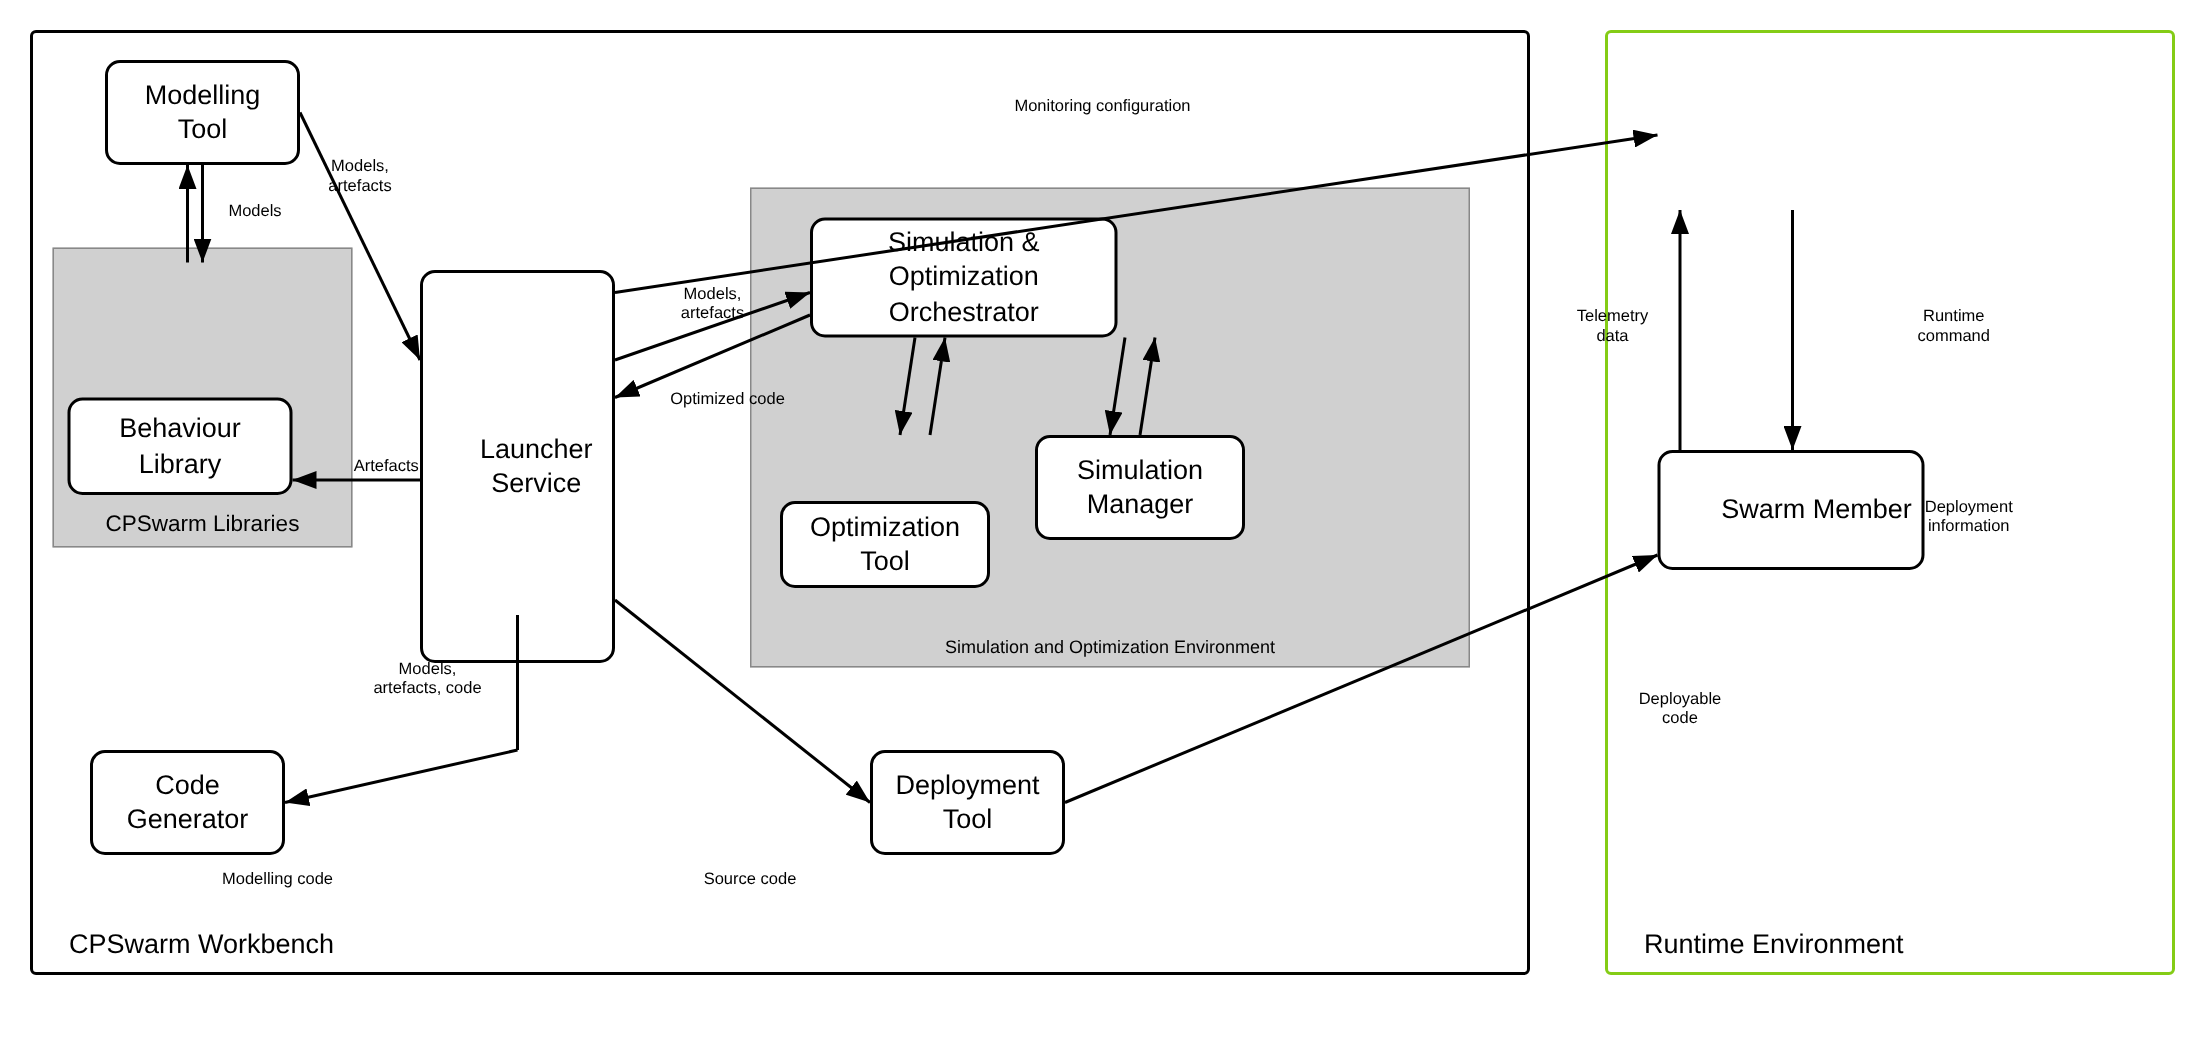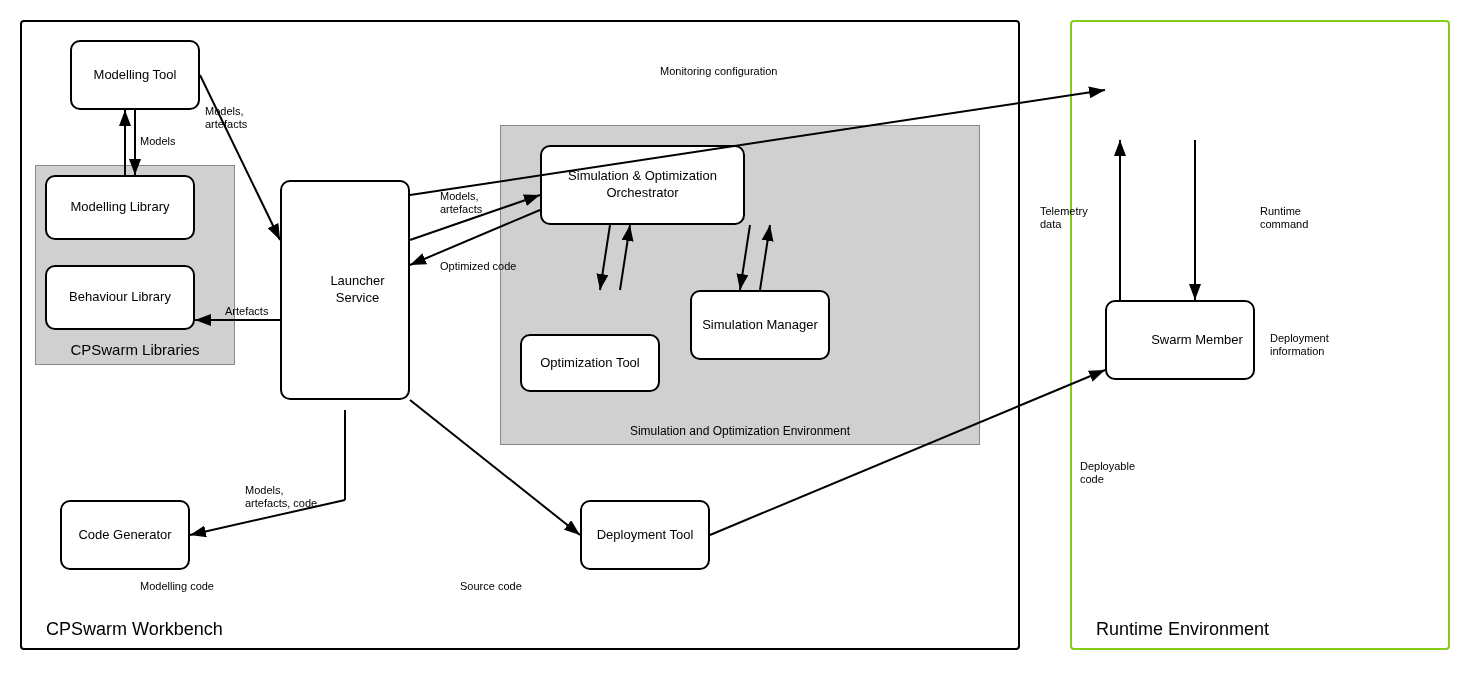--- a/index.html
+++ b/index.html
@@ -50,21 +50,21 @@
     
     .component-box {
       position: absolute;
       border: 2px solid #000;
       border-radius: 10px;
       background: #fff;
       display: flex;
       align-items: center;
       justify-content: center;
       text-align: center;
-      font-size: 13px;
+      font-size: 18px;
       line-height: 1.3;
       padding: 6px;
     }
 
     
     .libraries-box {
       position: absolute;
       top: 155px; left: 25px;
       width: 200px;
       height: 200px;
@@ -104,21 +104,21 @@
       top: 0; left: 0;
       width: 100%;
       height: 100%;
       pointer-events: none;
       overflow: visible;
     }
 
     .arrow-label {
       position: absolute;
       font-size: 11px;
-      text-align: left;
+      text-align: center;
       color: #000;
       line-height: 1.2;
     }
   </style>
 </head>
 <body>
 
 <div class="diagram-container">
 
   <div class="workbench-box">
@@ -134,29 +134,26 @@
   </div>
 
   <div class="sim-env-box">
     <span class="sim-env-label">Simulation and Optimization Environment</span>
   </div>
 
   <div class="component-box" style="top:30px; left:60px; width:130px; height:70px;">
     <span>Modelling Tool</span>
   </div>
 
-  <div class="component-box" style="top:165px; left:35px; width:150px; height:65px;">
-    <span>Modelling Library</span>
-  </div>
 
   <div class="component-box" style="top:255px; left:35px; width:150px; height:65px;">
     <span>Behaviour Library</span>
   </div>
 
-  <div class="component-box" style="top:170px; left:270px; width:130px; height:220px;padding-left:31px;">
+  <div class="component-box" style="top:170px; left:270px; width:130px; height:262px;padding-left:31px;">
     <span>Launcher Service</span>
   </div>
 
   <div class="component-box" style="top:135px; left:530px; width:205px; height:80px;">
     <span>Simulation &amp; Optimization Orchestrator</span>
   </div>
 
   <div class="component-box" style="top:280px; left:510px; width:140px; height:58px;margin-top:44px;">
     <span>Optimization Tool</span>
   </div>
@@ -167,21 +164,21 @@
 
   <div class="component-box" style="top:490px; left:50px; width:130px; height:70px;">
     <span>Code Generator</span>
   </div>
 
   <div class="component-box" style="top:490px; left:570px; width:130px; height:70px;">
     <span>Deployment Tool</span>
   </div>
 
 
-  <div class="component-box" style="top:290px; left:1095px; width:150px; height:80px;padding-left:40px;">
+  <div class="component-box" style="top:290px; left:1095px; width:178px; height:80px;padding-left:40px;">
     <span>Swarm Member</span>
   </div>
 
   <svg class="arrows" xmlns="http://www.w3.org/2000/svg">
     <defs>
       <marker id="arrowhead" markerWidth="8" markerHeight="6" refX="8" refY="3" orient="auto">
         <polygon points="0 0, 8 3, 0 6" fill="#000"></polygon>
       </marker>
       <marker id="arrowhead-start" markerWidth="8" markerHeight="6" refX="0" refY="3" orient="auto-start-reverse">
         <polygon points="0 0, 8 3, 0 6" fill="#000"></polygon>
@@ -226,21 +223,21 @@
   <div class="arrow-label" style="top:95px; left:195px; width:70px;">Models,
 artefacts</div>
 
   <div class="arrow-label" style="top:180px; left:430px; width:70px;">Models,
 artefacts</div>
 
   <div class="arrow-label" style="top:295px; left:215px; width:65px;">Artefacts</div>
 
   <div class="arrow-label" style="top:250px; left:430px; width:90px;">Optimized code</div>
 
-  <div class="arrow-label" style="top:430px; left:235px; width:80px;margin-top:44px;">Models,
+  <div class="arrow-label" style="top:430px; left:235px; width:80px;">Models,
 artefacts,
 code</div>
 
   <div class="arrow-label" style="top:570px; left:130px; width:90px;">Modelling code</div>
 
   <div class="arrow-label" style="top:570px; left:450px; width:80px;">Source code</div>
 
   <div class="arrow-label" style="top:55px; left:650px; width:150px;">Monitoring configuration</div>
 
   <div class="arrow-label" style="top:195px; left:1030px; width:70px;">Telemetry

